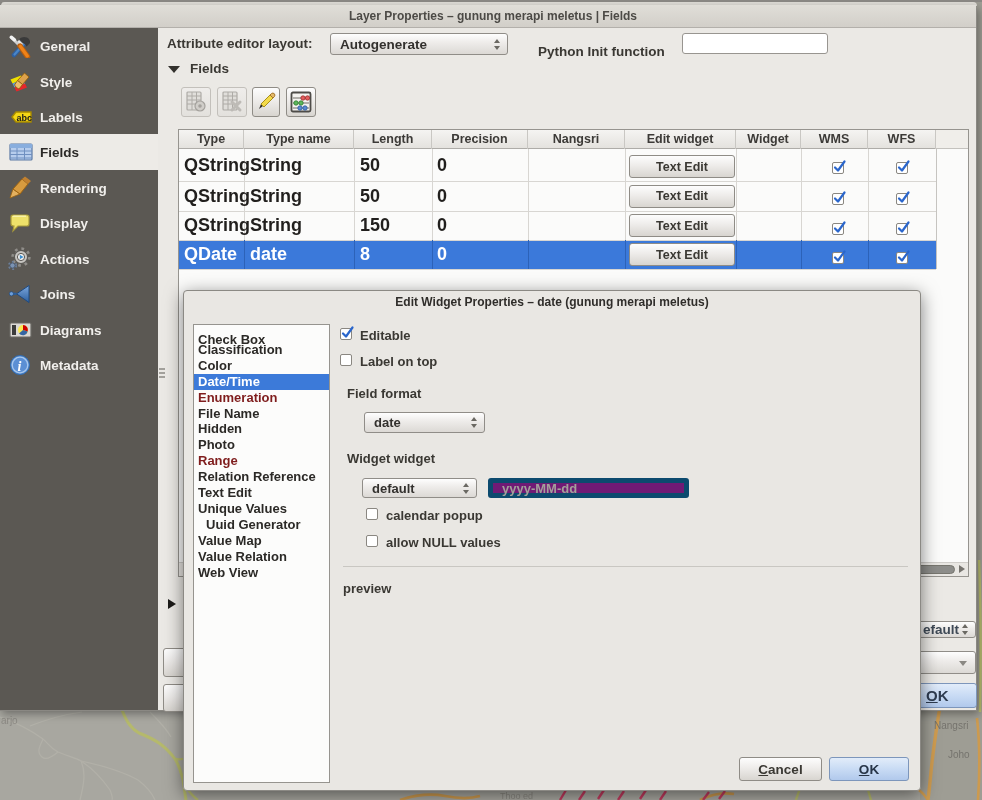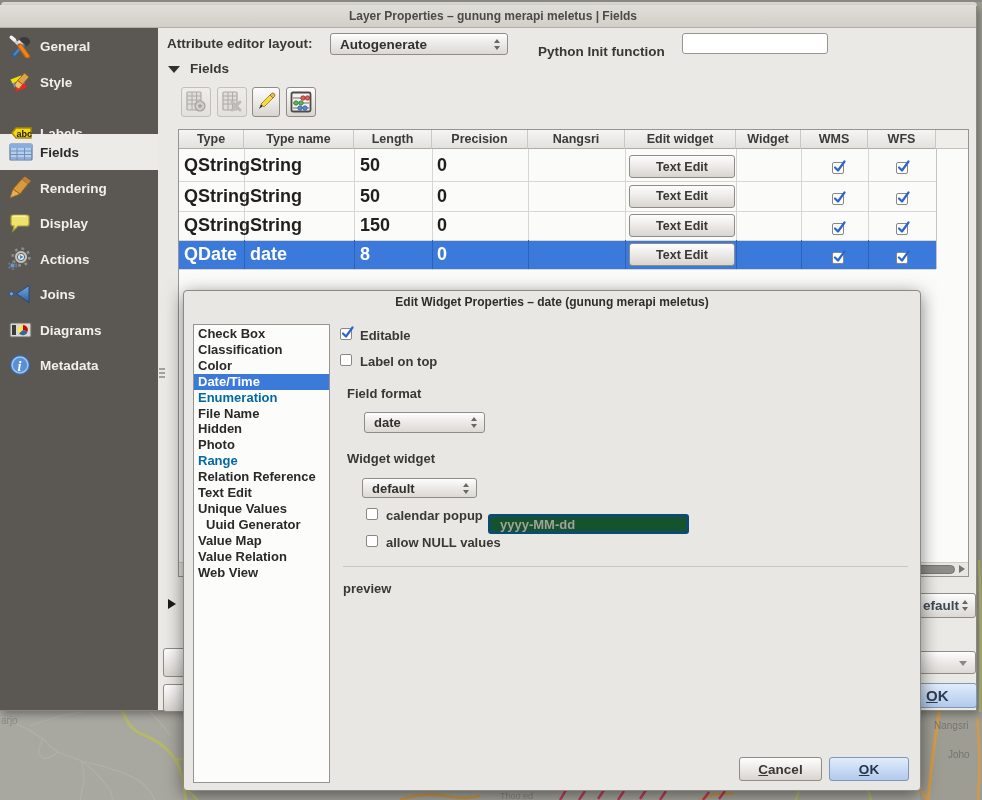--- a/index.html
+++ b/index.html
@@ -11,21 +11,21 @@
     background:linear-gradient(#fefefe,#efedeb 40%,#dcd9d5);
     border:1px solid #908d88; border-radius:3px;
   }
   .combo .ct { position:absolute; left:9px; top:0; bottom:0; display:flex; align-items:center;
     font-weight:bold; font-size:13px; color:#33312e; }
   .spin { position:absolute; right:6px; top:0; bottom:0; width:8px; display:flex;
     flex-direction:column; justify-content:center; align-items:center; gap:3px; }
   .spin i, .spin u { display:block; width:0; height:0; border-left:3px solid transparent; border-right:3px solid transparent; }
   .spin i { border-bottom:4px solid #6a6862; }
   .spin u { border-top:4px solid #6a6862; }
-  .dis { background:#14532d; border:3px solid #0c4a6e; border-radius:3px; position:absolute;margin-top:36px; }
+  .dis { background:#701a75; border:5px solid #0c4a6e; border-radius:3px; position:absolute; }
   .dis .ct { position:absolute; left:9px; top:0; bottom:0; display:flex; align-items:center;
     font-weight:bold; font-size:13px; color:#a3a19b; }
   .btn { position:absolute; background:linear-gradient(#fdfdfd,#eeecea 45%,#d8d5d0);
     border:1px solid #8f8c86; border-radius:3px; display:flex; align-items:center; justify-content:center;
     font-weight:bold; font-size:13px; color:#3a3833; }
   .btnblue { background:linear-gradient(#e2ecfa,#cbddf5 45%,#b1c9ec);
     border:1px solid #7d96bb; color:#273548; }
   .lbl { position:absolute; font-weight:bold; font-size:13px; color:#3a3833; }
   .sbi { position:absolute; left:0; width:158px; height:36px; display:flex; align-items:center; }
   .sbic { width:26px; margin-left:8px; display:flex; align-items:center; }
@@ -33,21 +33,21 @@
   .hc { position:absolute; top:0; height:19px; line-height:19px; text-align:center;
     font-weight:bold; font-size:12.5px; color:#3c3a37; border-right:1px solid #c9c7c3; }
   .hc:last-of-type { border-right:none; }
   .rc { position:absolute; height:32px; line-height:32px; font-weight:bold; font-size:18px; color:#211f1d; }
   .rc.w { color:#fff; }
   .te { left:450px; width:106px; height:23px; font-size:12.5px; }
   .chk { width:16px; height:16px; }
   .li { position:absolute; left:0; width:135px; height:15.9px; line-height:15.9px;
     padding-left:4px; font-weight:bold; font-size:13px; color:#2b2926; white-space:nowrap; overflow:hidden; }
   .li.sel { background:#3c7ad9; color:#fff; }
-  .li.dis2 { color:#0369a1; }
+  .li.dis2 { color:#7f1d1d; }
   .tbdis { border:1px solid #c3c0bb; border-radius:3px; background:linear-gradient(#efedeb,#e3e1dd); }
 </style>
 </head>
 <body>
   <svg width="0" height="0" style="position:absolute;">
     <defs>
       <g id="check">
         <rect x="1.5" y="3.5" width="11" height="11" rx="1.5" fill="#fff" stroke="#8a8781"></rect>
         <path d="M4 8.5 L7 11.5 L13.5 2.5" fill="none" stroke="#2a66cc" stroke-width="2.2" stroke-linecap="round" stroke-linejoin="round"></path>
       </g>
@@ -142,21 +142,21 @@
         <svg width="24" height="24" viewBox="0 0 24 24">
           <path d="M2.5 9.5 L13 5.5 L15 9.5 L4.5 13.5 Z" fill="#efe000"></path>
           <path d="M4.5 13.5 L15 9.5 L17 13.5 L6.5 17.5 Z" fill="#5f9fdf"></path>
           <path d="M6.5 17.5 L17 13.5 L19 17.5 L8.5 21.5 Z" fill="#e8262b"></path>
           <path d="M16.5 3 L21 7 L14.5 14.5 L9.5 10.5 Z" fill="#dda24c" stroke="#8f5902" stroke-width="0.8"></path>
           <path d="M9.5 10.5 L14.5 14.5 L11 19 Q8 18 6.5 15 Z" fill="#ecbe6e" stroke="#8f5902" stroke-width="0.8"></path>
         </svg>
         </span>
         <span class="sbt">Style</span>
       </div>
-      <div class="sbi" style="top:110px;text-align:right;">
+      <div class="sbi" style="top:94px;text-align:right;">
         <span class="sbic">
         <svg width="26" height="24" viewBox="0 0 26 24">
           <path d="M4 12 L8 7 L23 7 L23 17 L8 17 Z" fill="#f5d715" stroke="#a88a00" stroke-width="1.4"></path>
           <text x="8.5" y="15.5" font-size="9" font-weight="bold" fill="#1a1a1a" font-family="Liberation Sans">abc</text>
         </svg>
         </span>
         <span class="sbt">Labels</span>
       </div>
       <div class="sbi" style="top:129px;color:#2b2927;">
         <span class="sbic">
@@ -370,41 +370,41 @@
         <div class="abs" style="left:0;top:432px;width:789px;height:14px;background:#e9e7e3;border-top:1px solid #cfcdc9;"></div>
         <div class="abs" style="left:500px;top:434.5px;width:276px;height:9px;background:#8d8d8a;border-radius:5px;border:1px solid #77766f;"></div>
         <div class="abs" style="left:780px;top:435px;width:0;height:0;border-top:4px solid transparent;border-bottom:4px solid transparent;border-left:6px solid #76746f;"></div>
       </div>
 
       <div class="abs" style="left:168px;top:594px;width:0;height:0;border-top:5.5px solid transparent;border-bottom:5.5px solid transparent;border-left:8px solid #1c1b19;"></div>
 
       <div class="btn" style="left:163px;top:643px;width:26px;height:29px;"></div>
       <div class="btn" style="left:163px;top:679px;width:26px;height:28px;"></div>
 
-      <div class="combo" style="left:898px;top:588px;width:78px;height:25px;">
+      <div class="combo" style="left:898px;top:616px;width:78px;height:17px;">
         <span class="ct" style="left:24px;font-size:13.5px;color:#3e4956;">efault</span>
         <span class="spin">
           <i></i>
           <u></u>
         </span>
       </div>
       <div class="combo" style="left:898px;top:646px;width:78px;height:23px;">
         <span class="abs" style="right:8px;top:9px;width:0;height:0;border-left:4.5px solid transparent;border-right:4.5px solid transparent;border-top:5.5px solid #8a8883;"></span>
       </div>
       <div class="btn btnblue" style="left:902px;top:678px;width:75px;height:25px;font-size:15px;color:#2e3c50;justify-content:flex-start;padding-left:23px;">
         <span><u style="text-decoration:underline;">O</u>K</span>
       </div>
     </div>
   </div>
 
   <div class="abs" id="modal" style="left:183px;top:290px;width:738px;height:501px;background:#e9e7e3;border:1px solid #8b8984;border-radius:4px;box-shadow:0 4px 18px rgba(0,0,0,.5);">
     <div class="abs" style="left:0;top:4px;width:736px;text-align:center;font-weight:bold;font-size:12px;color:#2f2d2a;">Edit Widget Properties – date (gunung merapi meletus)</div>
 
     <div class="abs" style="left:9px;top:33px;width:137px;height:459px;background:#fcfcfb;border:1px solid #96948f;">
-      <div class="li" style="top:1px;">Check Box</div>
+      <div class="li" style="top:7px;">Check Box</div>
       <div class="li" style="top:16.9px;">Classification</div>
       <div class="li" style="top:32.8px;">Color</div>
       <div class="li sel" style="top:48.7px;">Date/Time</div>
       <div class="li dis2" style="top:64.6px;">Enumeration</div>
       <div class="li" style="top:80.5px;">File Name</div>
       <div class="li" style="top:96.4px;">Hidden</div>
       <div class="li" style="top:112.3px;">Photo</div>
       <div class="li dis2" style="top:128.2px;">Range</div>
       <div class="li" style="top:144.1px;">Relation Reference</div>
       <div class="li" style="top:160px;">Text Edit</div>

